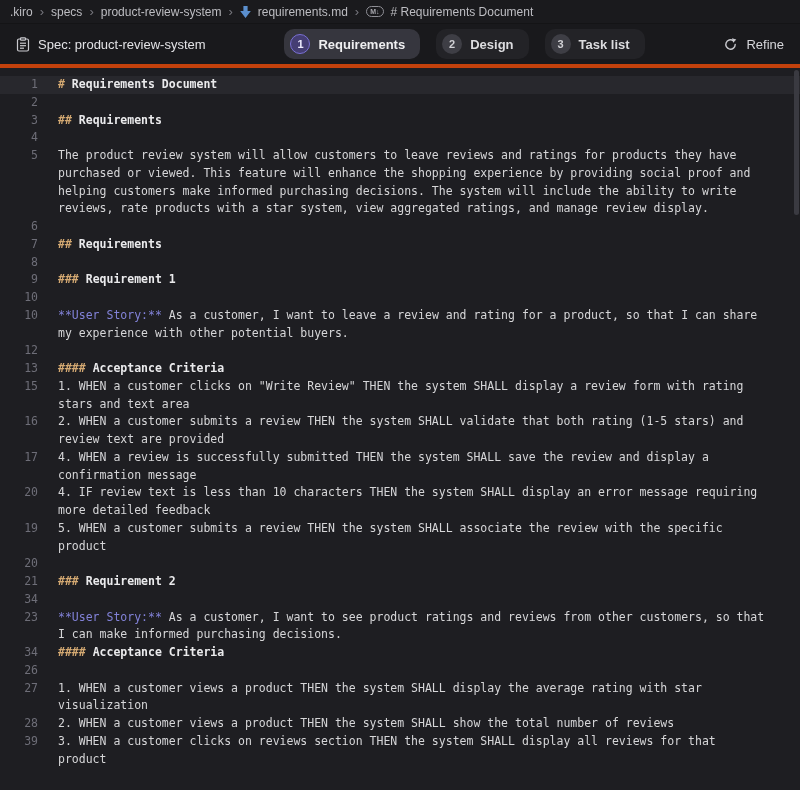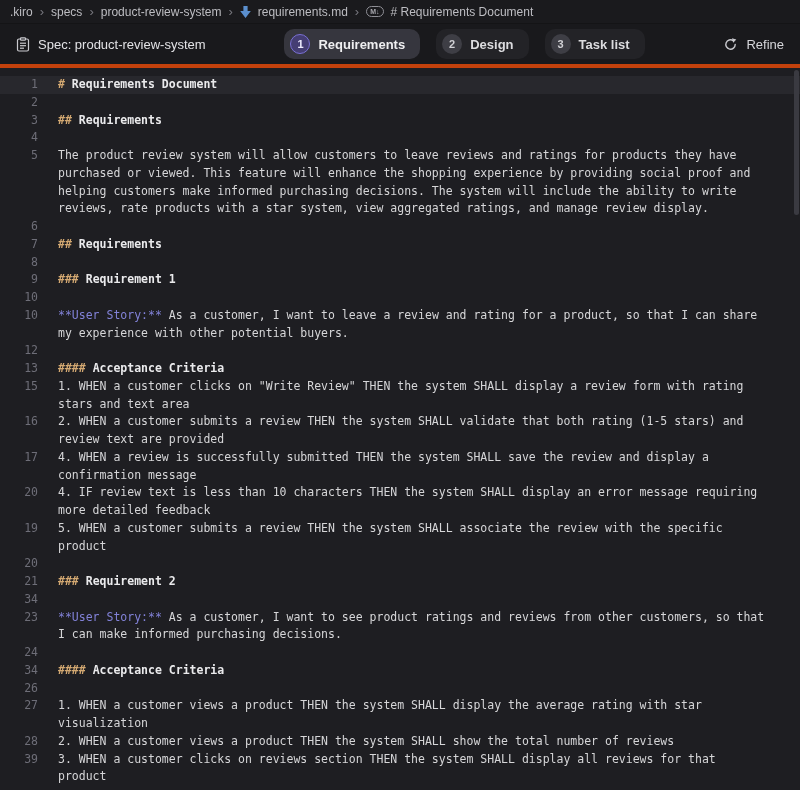--- a/index.html
+++ b/index.html
@@ -216,24 +216,20 @@
         </div>
         <div class="ed-row">
           <div class="gutter">34</div>
           <div class="line-content"></div>
         </div>
         <div class="ed-row">
           <div class="gutter">23</div>
           <div class="line-content"><span class="tk-p">**User Story:**</span><span class="tk-b"> As a customer, I want to see product ratings and reviews from other customers, so that I can make informed purchasing decisions.</span></div>
         </div>
         <div class="ed-row">
-          <div class="gutter">24</div>
-          <div class="line-content"></div>
-        </div>
-        <div class="ed-row">
           <div class="gutter">34</div>
           <div class="line-content"><span class="tk-hash">####</span><span class="tk-h"> Acceptance Criteria</span></div>
         </div>
         <div class="ed-row">
           <div class="gutter">26</div>
           <div class="line-content"></div>
         </div>
         <div class="ed-row">
           <div class="gutter">27</div>
           <div class="line-content"><span class="tk-b">1. WHEN a customer views a product THEN the system SHALL display the average rating with star visualization</span></div>

